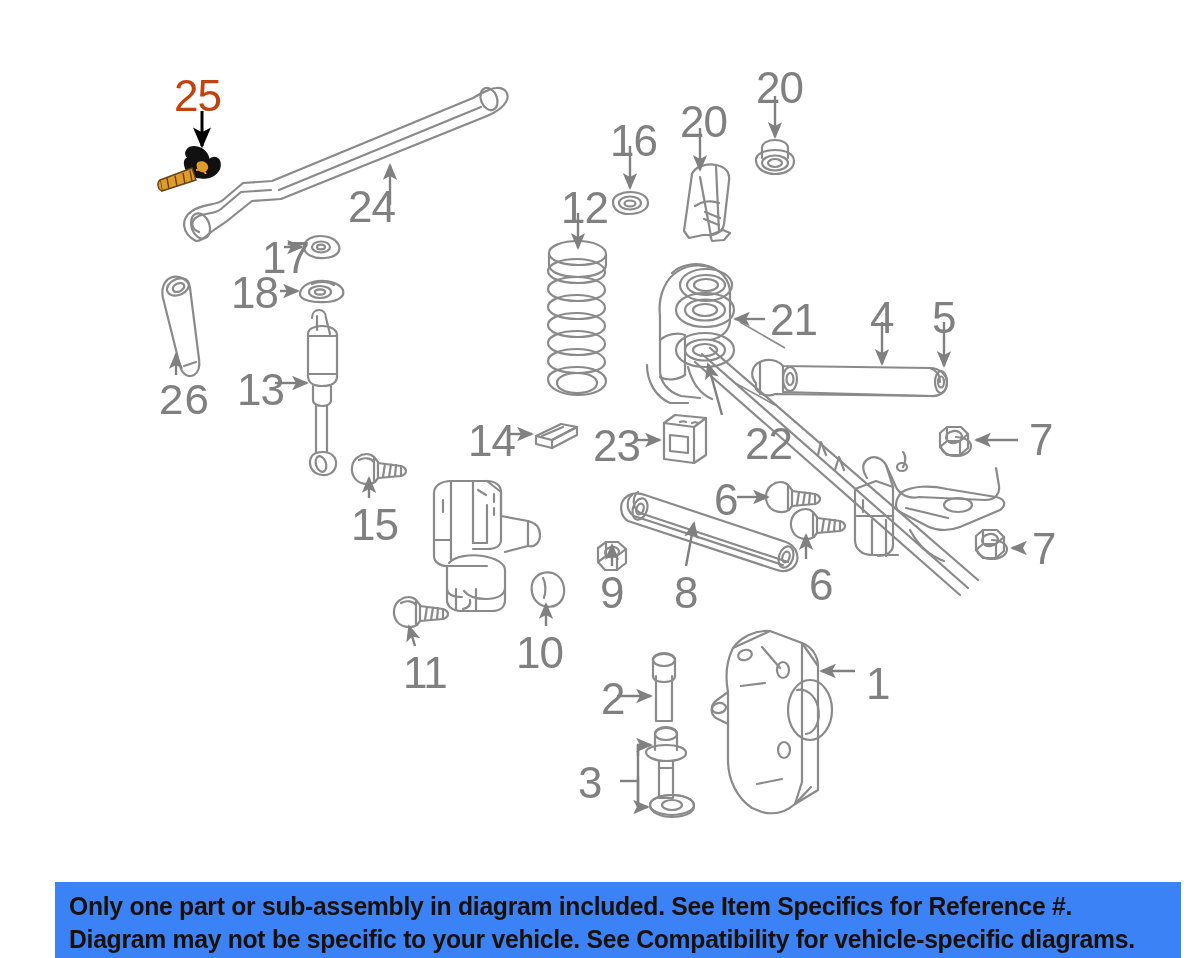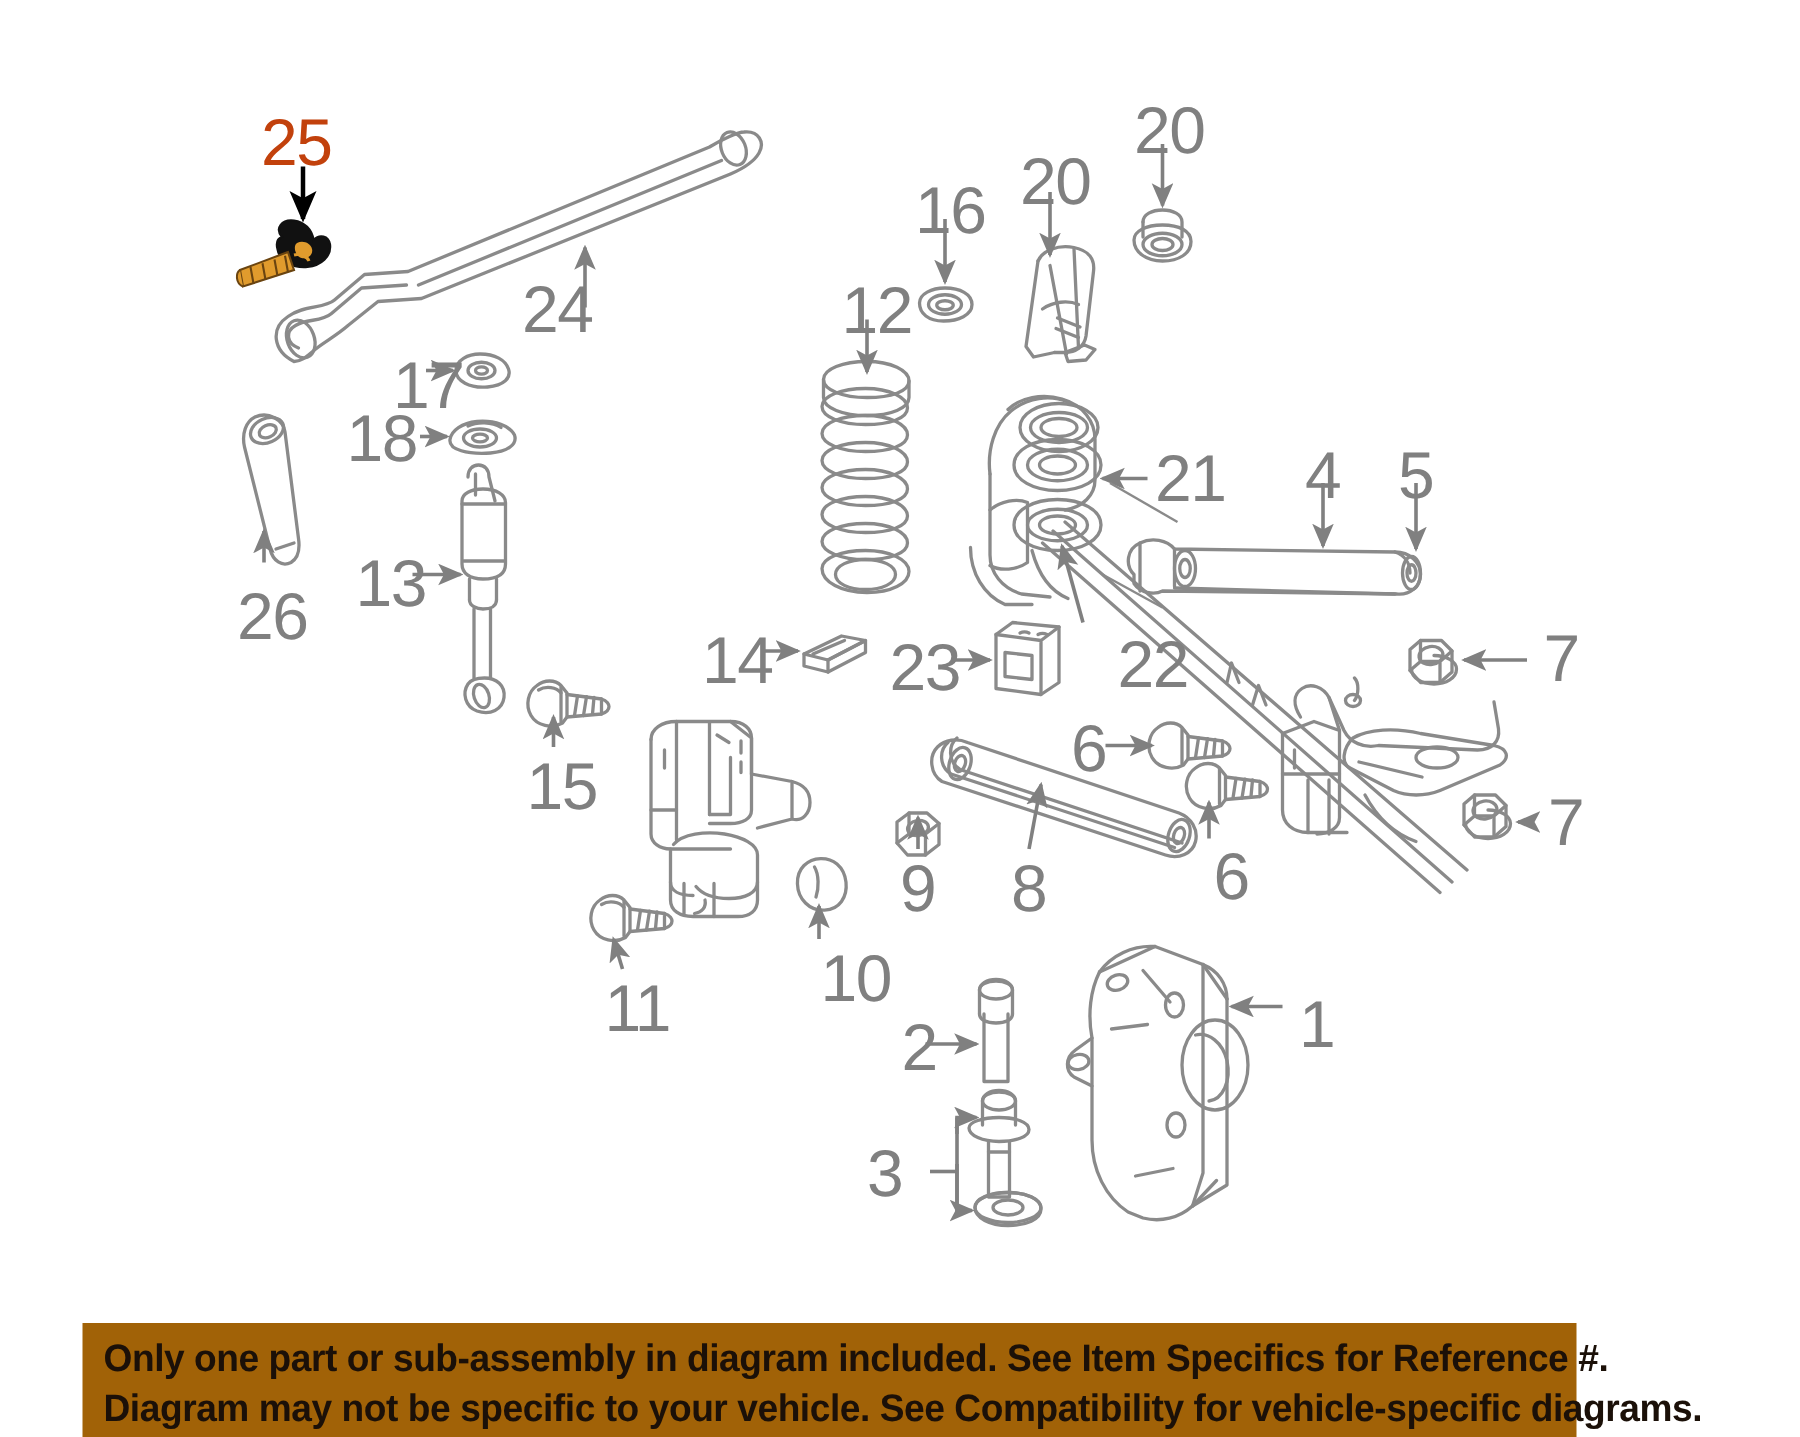--- a/index.html
+++ b/index.html
@@ -36,23 +36,23 @@
     user-select: none;
   }
   .callout.hl {
     color: #c2410c;
     font-weight: 500;
   }
   #notice-banner {
     position: absolute;
     left: 55px;
     top: 882px;
-    width: 996px;
+    width: 1126px;
     height: 76px;
-    background: #a16207;
+    background: #3b82f6;
     box-sizing: border-box;
     padding: 6px 14px 0 14px;
     display: flex;
     flex-direction: column;
     justify-content: center;
   }
   .notice-line {
     color: #1b1008;
     font-family: "Liberation Sans", sans-serif;
     font-weight: bold;
@@ -479,35 +479,35 @@
   <div class="callout" style="left:601px; top:677px;">2</div>
   <div class="callout" style="left:578px; top:761px;">3</div>
   <div class="callout" style="left:870px; top:296px;">4</div>
   <div class="callout" style="left:932px; top:296px;">5</div>
   <div class="callout" style="left:714px; top:478px;">6</div>
   <div class="callout" style="left:809px; top:563px;">6</div>
   <div class="callout" style="left:1029px; top:418px;">7</div>
   <div class="callout" style="left:1032px; top:527px;">7</div>
   <div class="callout" style="left:674px; top:571px;">8</div>
   <div class="callout" style="left:600px; top:571px;">9</div>
-  <div class="callout" style="left:547px; top:631px;text-align:center;">10</div>
+  <div class="callout" style="left:516px; top:631px;text-align:center;">10</div>
   <div class="callout" style="left:403px; top:651px;">11</div>
   <div class="callout" style="left:561px; top:186px;">12</div>
   <div class="callout" style="left:237px; top:368px;">13</div>
   <div class="callout" style="left:468px; top:419px;">14</div>
   <div class="callout" style="left:351px; top:503px;">15</div>
   <div class="callout" style="left:610px; top:119px;">16</div>
   <div class="callout" style="left:237px; top:236px;margin-left:25px;">17</div>
   <div class="callout" style="left:231px; top:271px;">18</div>
   <div class="callout" style="left:680px; top:100px;">20</div>
   <div class="callout" style="left:756px; top:66px;">20</div>
   <div class="callout" style="left:770px; top:298px;">21</div>
   <div class="callout" style="left:714px; top:422px;margin-left:31px;">22</div>
   <div class="callout" style="left:593px; top:424px;">23</div>
   <div class="callout" style="left:348px; top:185px;text-align:center;">24</div>
-  <div class="callout" style="left:158px; top:390px;">26</div>
+  <div class="callout" style="left:158px; top:380px;font-family:Liberation Mono, monospace;">26</div>
 
   <div id="notice-banner">
     <div class="notice-line">Only one part or sub-assembly in diagram included. See Item Specifics for Reference #.</div>
     <div class="notice-line">Diagram may not be specific to your vehicle. See Compatibility for vehicle-specific diagrams.</div>
   </div>
 
 </div>
 
 </body></html>

